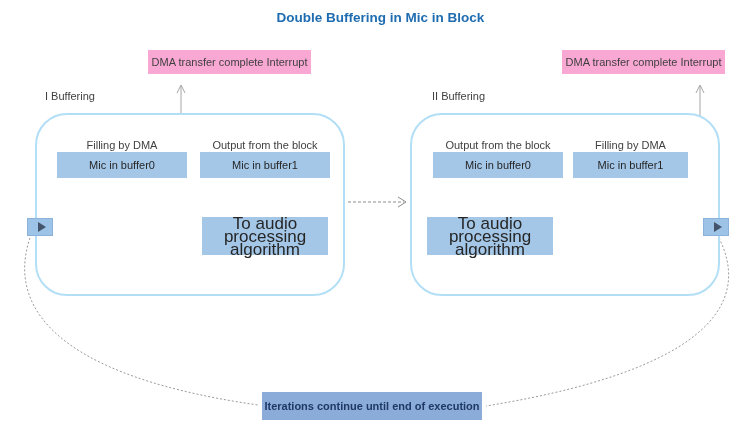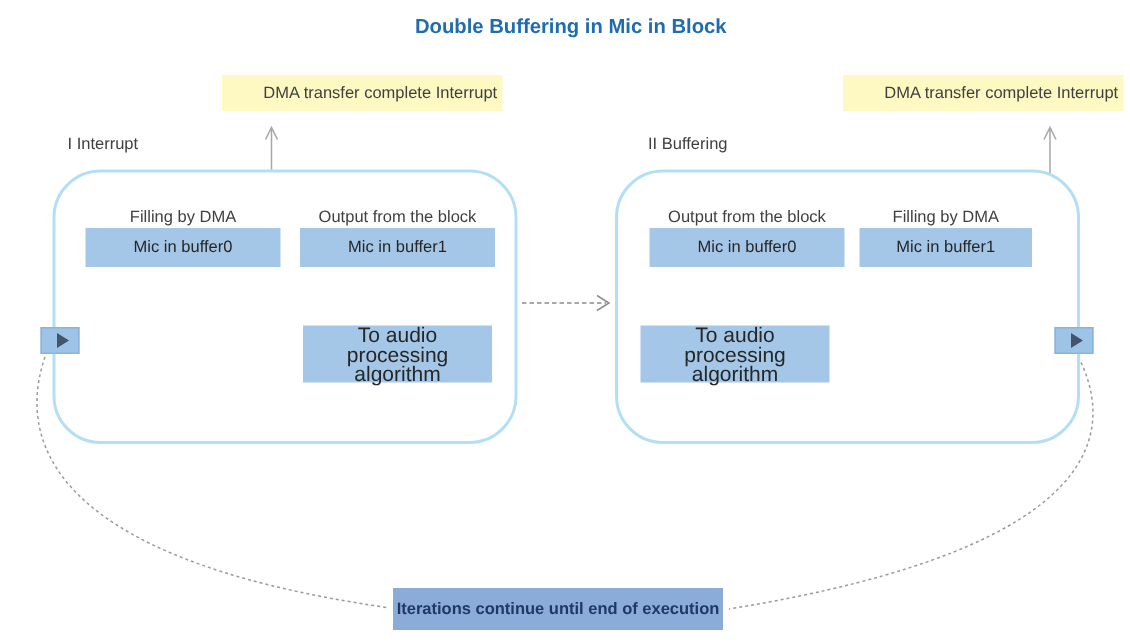--- a/index.html
+++ b/index.html
@@ -1,29 +1,29 @@
 <!DOCTYPE html>
 <html><head>
 <meta charset="utf-8">
 <style>
   html,body{margin:0;padding:0;background:#ffffff;}
   body{font-family:"Liberation Sans", sans-serif;}
   .canvas{position:relative;width:753px;height:429px;background:#ffffff;overflow:hidden;}
   .title{position:absolute;left:4px;top:10px;width:753px;text-align:center;
          font-size:13.5px;font-weight:bold;color:#1F6CB0;letter-spacing:0px;}
-  .interrupt-box{position:absolute;height:24px;background:#fef9c3;color:#3F3F3F;
-         font-size:11px;display:flex;align-items:center;justify-content:center;padding-left:24px;}
+  .interrupt-box{position:absolute;height:24px;background:#f9a8d4;color:#3F3F3F;
+         font-size:11px;display:flex;align-items:center;justify-content:center;}
   .iter-label{position:absolute;font-size:11px;color:#404040;}
   .block{position:absolute;width:310px;height:183px;border:2.5px solid #B3DFF6;
          border-radius:32px;background:#ffffff;box-sizing:border-box;}
   .col-heading{position:absolute;font-size:11px;color:#3F3F3F;text-align:center;margin-top:12px;}
   .buffer-box{position:absolute;height:26px;background:#A4C7E8;color:#262626;
          font-size:11px;display:flex;align-items:center;justify-content:center;}
   .process-box{position:absolute;width:126px;height:38px;background:#A4C7E8;color:#262626;
-         font-size:14px;line-height:13px;display:flex;align-items:center;justify-content:center;
+         font-size:17px;line-height:13px;display:flex;align-items:center;justify-content:center;
          text-align:center;padding:2px;box-sizing:border-box;}
   .bottom-box{position:absolute;left:262px;top:392px;width:220px;height:28px;background:#8BACD8;
          color:#1F3864;font-size:11px;font-weight:bold;display:flex;align-items:center;
          justify-content:center;text-align:center;}
   .marker{position:absolute;width:26px;height:18px;background:#9DC3E6;border:1px solid #8AB2DB;
          box-sizing:border-box;display:flex;align-items:center;justify-content:center;}
   .marker .tri{width:0;height:0;border-left:8px solid #44546A;border-top:5px solid transparent;
          border-bottom:5px solid transparent;margin-left:3px;}
   svg.overlay{position:absolute;left:0;top:0;width:753px;height:429px;pointer-events:none;}
 </style>
@@ -51,21 +51,21 @@
 
     <path d="M30,238 C12,290 28,372 258,405" fill="none" stroke="#9a9a9a" stroke-width="1" stroke-dasharray="2,2"></path>
     <path d="M719,238 C742,284 744,364 486,406" fill="none" stroke="#9a9a9a" stroke-width="1" stroke-dasharray="2,2"></path>
   </svg>
 
   <div class="title">Double Buffering in Mic in Block</div>
 
   <div class="interrupt-box" style="left:148px;top:50px;width:163px;">DMA transfer complete Interrupt</div>
   <div class="interrupt-box" style="left:562px;top:50px;width:163px;">DMA transfer complete Interrupt</div>
 
-  <div class="iter-label" style="left:45px;top:90px;">I Interrupt</div>
+  <div class="iter-label" style="left:45px;top:90px;">I Buffering</div>
   <div class="iter-label" style="left:432px;top:90px;">II Buffering</div>
 
   <div class="block" style="left:35px;top:113px;"></div>
   <div class="col-heading" style="left:57px;top:127px;width:130px;">Filling by DMA</div>
   <div class="buffer-box" style="left:57px;top:152px;width:130px;">Mic in buffer0</div>
   <div class="col-heading" style="left:200px;top:127px;width:130px;">Output from the block</div>
   <div class="buffer-box" style="left:200px;top:152px;width:130px;">Mic in buffer1</div>
   <div class="process-box" style="left:202px;top:217px;">To audio processing algorithm</div>
 
   <div class="block" style="left:410px;top:113px;"></div>

